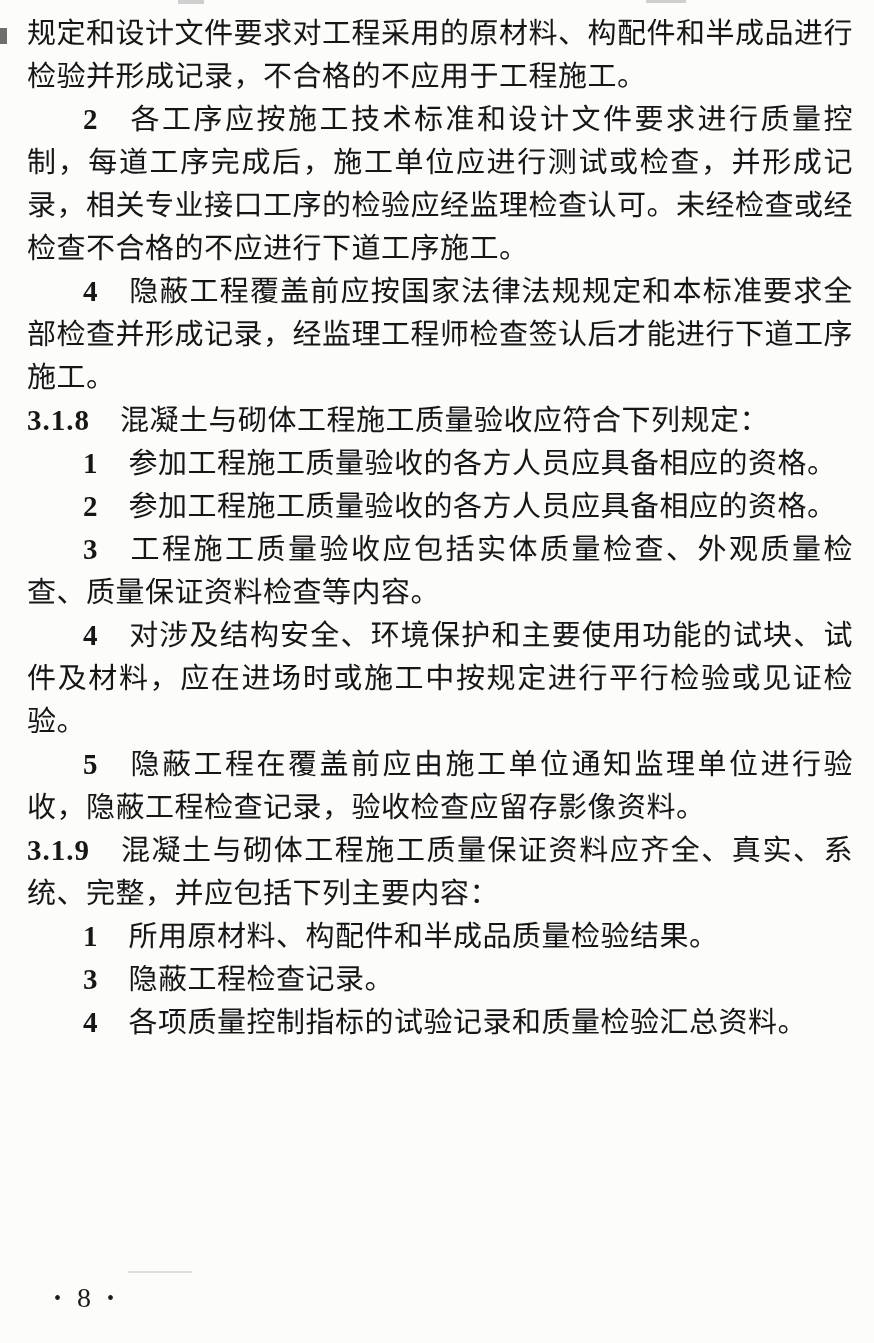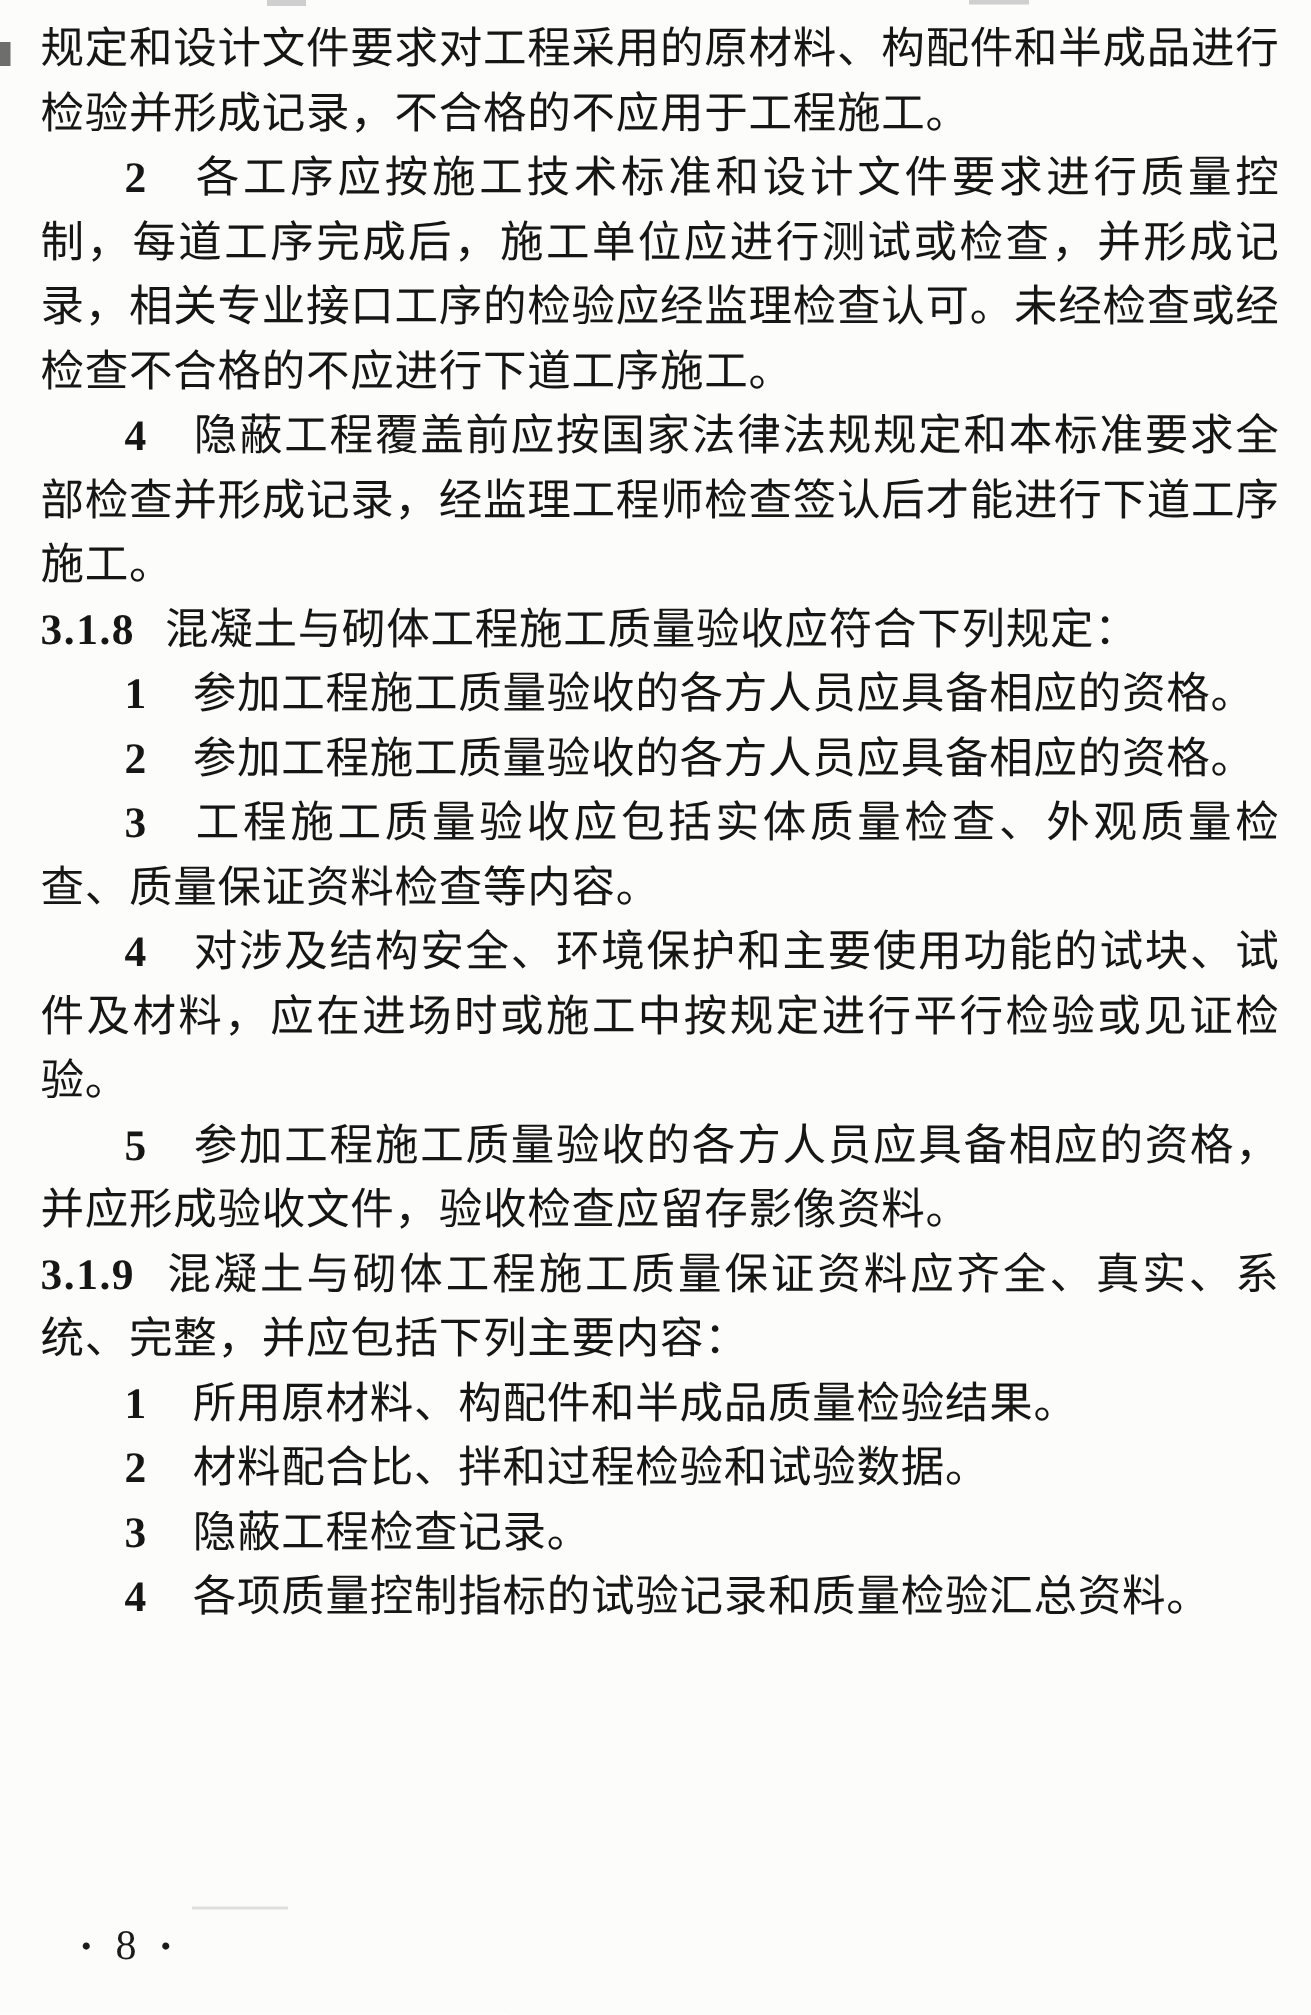--- a/index.html
+++ b/index.html
@@ -41,21 +41,21 @@
     text-indent: 0;
   }
   .para .label {
     font-weight: bold;
     letter-spacing: 1px;
   }
   .para.item .label {
     margin-right: 30px;
   }
   .para.clause .label {
-    margin-right: 20px;
+    margin-right: 30px;
   }
   .page-footer {
     position: absolute;
     left: 54px;
     top: 1282px;
     height: 32px;
     display: flex;
     align-items: center;
     column-gap: 16px;
     font-size: 27px;
@@ -94,24 +94,23 @@
 
   <div class="doc-body" id="doc-body">
       <p class="para continued"><span class="text">规定和设计文件要求对工程采用的原材料、构配件和半成品进行检验并形成记录，不合格的不应用于工程施工。</span></p>
       <p class="para item"><span class="label">2</span><span class="text">各工序应按施工技术标准和设计文件要求进行质量控制，每道工序完成后，施工单位应进行测试或检查，并形成记录，相关专业接口工序的检验应经监理检查认可。未经检查或经检查不合格的不应进行下道工序施工。</span></p>
       <p class="para item"><span class="label">4</span><span class="text">隐蔽工程覆盖前应按国家法律法规规定和本标准要求全部检查并形成记录，经监理工程师检查签认后才能进行下道工序施工。</span></p>
       <p class="para clause"><span class="label">3.1.8</span><span class="text">混凝土与砌体工程施工质量验收应符合下列规定：</span></p>
       <p class="para item"><span class="label">1</span><span class="text">参加工程施工质量验收的各方人员应具备相应的资格。</span></p>
       <p class="para item"><span class="label">2</span><span class="text">参加工程施工质量验收的各方人员应具备相应的资格。</span></p>
       <p class="para item"><span class="label">3</span><span class="text">工程施工质量验收应包括实体质量检查、外观质量检查、质量保证资料检查等内容。</span></p>
       <p class="para item"><span class="label">4</span><span class="text">对涉及结构安全、环境保护和主要使用功能的试块、试件及材料，应在进场时或施工中按规定进行平行检验或见证检验。</span></p>
-      <p class="para item"><span class="label">5</span><span class="text">参加工程施工质量验收的各方人员应具备相应的资格，并应形成验收文件，验收检查应留存影像资料。</span></p>
+      <p class="para item"><span class="label">5</span><span class="text">隐蔽工程在覆盖前应由施工单位通知监理单位进行验收，隐蔽工程检查记录，验收检查应留存影像资料。</span></p>
       <p class="para clause"><span class="label">3.1.9</span><span class="text">混凝土与砌体工程施工质量保证资料应齐全、真实、系统、完整，并应包括下列主要内容：</span></p>
       <p class="para item"><span class="label">1</span><span class="text">所用原材料、构配件和半成品质量检验结果。</span></p>
-      <p class="para item"><span class="label">2</span><span class="text">材料配合比、拌和过程检验和试验数据。</span></p>
       <p class="para item"><span class="label">3</span><span class="text">隐蔽工程检查记录。</span></p>
       <p class="para item"><span class="label">4</span><span class="text">各项质量控制指标的试验记录和质量检验汇总资料。</span></p>
     </div>
 
   <div class="page-footer">
     <span class="dot">•</span>
     <span class="pnum">8</span>
     <span class="dot">•</span>
   </div>
 </div>

